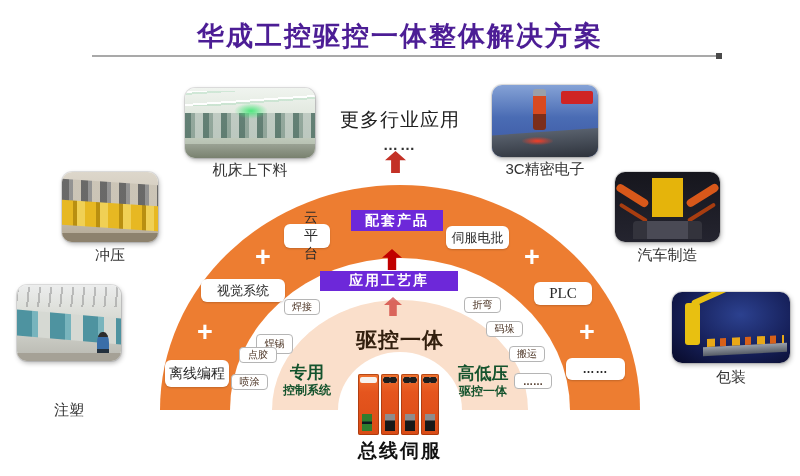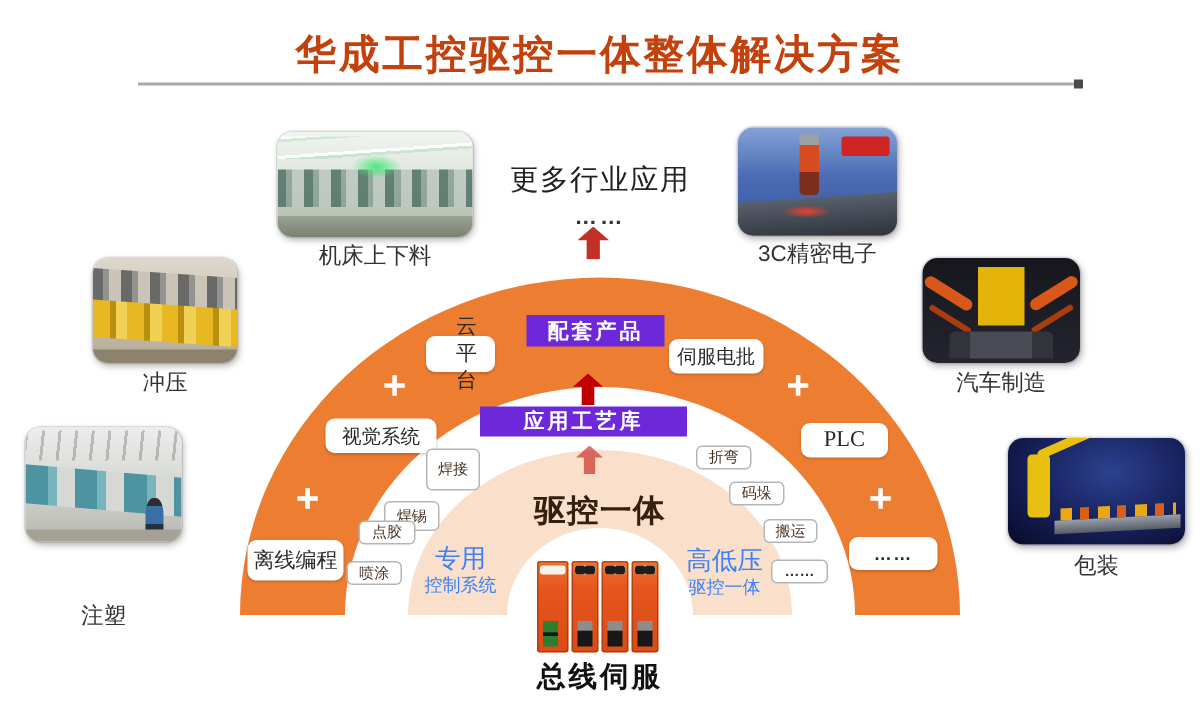--- a/index.html
+++ b/index.html
@@ -2,21 +2,21 @@
 <html><head>
 <meta charset="utf-8">
 <style>
   * { margin:0; padding:0; box-sizing:border-box; }
   body { background:#fff; font-family:"Liberation Sans","DejaVu Sans",sans-serif; }
   #canvas { position:relative; width:800px; height:476px; background:#fff; overflow:hidden; }
 
   
   #title { position:absolute; left:0; top:18px; width:800px; text-align:center;
            font-family:"Liberation Serif","DejaVu Serif",serif; font-weight:bold;
-           font-size:27px; color:#c2410c; letter-spacing:2px; }
+           font-size:27px; color:#4c1d95; letter-spacing:2px; }
   #title-rule { position:absolute; left:92px; top:55px; width:628px; height:2px; background:#a9a9a9; }
   #title-dot { position:absolute; left:716px; top:53px; width:6px; height:6px; background:#4a4a4a; }
 
   
   #more-label { position:absolute; left:310px; top:107px; width:180px; text-align:center;
                 font-size:19px; color:#222; letter-spacing:1px; }
   #more-dots  { position:absolute; left:310px; top:136px; width:180px; text-align:center;
                 font-size:15px; font-weight:bold; color:#333; letter-spacing:2px; }
   .arrow-up { clip-path:polygon(50% 0,100% 42%,71% 42%,71% 100%,29% 100%,29% 42%,0 42%); }
   #more-arrow { position:absolute; left:385px; top:151px; width:21px; height:22px; background:#c33126; }
@@ -95,21 +95,21 @@
                 border-radius:170px 170px 0 0 / 152px 152px 0 0; background:#ffffff; }
   #arch-pale  { left:272px; top:300px; width:256px; height:110px;
                 border-radius:128px 128px 0 0 / 110px 110px 0 0; background:#FADFCB; }
   #arch-hole  { left:338px; top:352px; width:124px; height:58px;
                 border-radius:62px 62px 0 0 / 58px 58px 0 0; background:#ffffff; }
 
   .band-box { position:absolute; background:#fff; border-radius:6px; display:flex;
               align-items:center; justify-content:center; font-size:14px; color:#2a2a2a;
               box-shadow:0 1px 2px rgba(0,0,0,.18); }
   #bx-offline { left:165px; top:360px; width:64px; height:27px; }
-  #bx-vision  { left:217px; top:279px; width:74px; height:23px; font-size:13px; }
+  #bx-vision  { left:201px; top:279px; width:84px; height:23px; font-size:13px; }
   #bx-cloud   { left:284px; top:224px; width:46px; height:24px;padding-left:20px; }
   #bx-servo   { left:446px; top:226px; width:63px; height:23px; font-size:13px; }
   #bx-plc     { left:534px; top:282px; width:58px; height:23px;
                 font-family:"Liberation Serif","DejaVu Serif",serif; font-size:15px; }
   #bx-more    { left:566px; top:358px; width:59px; height:22px; font-weight:bold; font-size:12px; letter-spacing:1px; }
 
   .red-box { position:absolute; background:#6d28d9; color:#fff; font-weight:bold;
              display:flex; align-items:center; justify-content:center; letter-spacing:2px; }
   #rb-products { left:351px; top:210px; width:92px; height:21px; font-size:14px; }
   #rb-library  { left:320px; top:271px; width:138px; height:20px; font-size:14px; }
@@ -120,32 +120,32 @@
   #plus-2 { left:250px; top:243px; }
   #plus-3 { left:519px; top:243px; }
   #plus-4 { left:574px; top:318px; }
 
   #arch-arrow1 { position:absolute; left:382px; top:249px; width:20px; height:21px; background:#C00000; }
   #arch-arrow2 { position:absolute; left:384px; top:297px; width:18px; height:19px; background:rgba(192,0,0,.55); }
 
   .proc-box { position:absolute; background:#fff; border:1px solid #b5b5b5; border-radius:4px;
               display:flex; align-items:center; justify-content:center;
               font-size:10px; color:#4a3222; }
-  #pb-weld  { left:284px; top:299px; width:36px; height:28px;text-align:right; }
+  #pb-weld  { left:284px; top:299px; width:36px; height:16px;text-align:right; }
   #pb-solder{ left:256px; top:322px; width:37px; height:20px;margin-top:12px; }
   #pb-glue  { left:239px; top:347px; width:38px; height:16px; }
   #pb-spray { left:231px; top:374px; width:37px; height:16px; }
   #pb-bend  { left:464px; top:297px; width:37px; height:16px; }
   #pb-pallet{ left:486px; top:321px; width:37px; height:16px; }
   #pb-move  { left:509px; top:346px; width:36px; height:16px; }
   #pb-more  { left:514px; top:373px; width:38px; height:16px; font-weight:bold; }
 
   #core-label { position:absolute; left:330px; top:326px; width:140px; text-align:center;
                 font-size:21px; font-weight:bold; color:#33200f; letter-spacing:1px; }
-  .inner-duo { position:absolute; width:90px; text-align:center; color:#3b82f6; font-weight:normal; }
+  .inner-duo { position:absolute; width:90px; text-align:center; color:#14532d; font-weight:bold; }
   #duo-left  { left:262px; top:363px; }
   #duo-right { left:438px; top:364px; }
   .duo-l1 { font-size:17px; line-height:20px; }
   .duo-l2 { font-size:12px; line-height:14px; }
 
   
   #drive-img { position:absolute; left:358px; top:371px; width:84px; height:66px; }
   .drv { position:absolute; top:3px; bottom:2px; width:18px; border-radius:2px;
          background:linear-gradient(180deg,#f07430 0%,#e5551e 30%,#d94c16 100%);
          box-shadow:inset 0 0 0 1px rgba(150,50,10,.65); }

